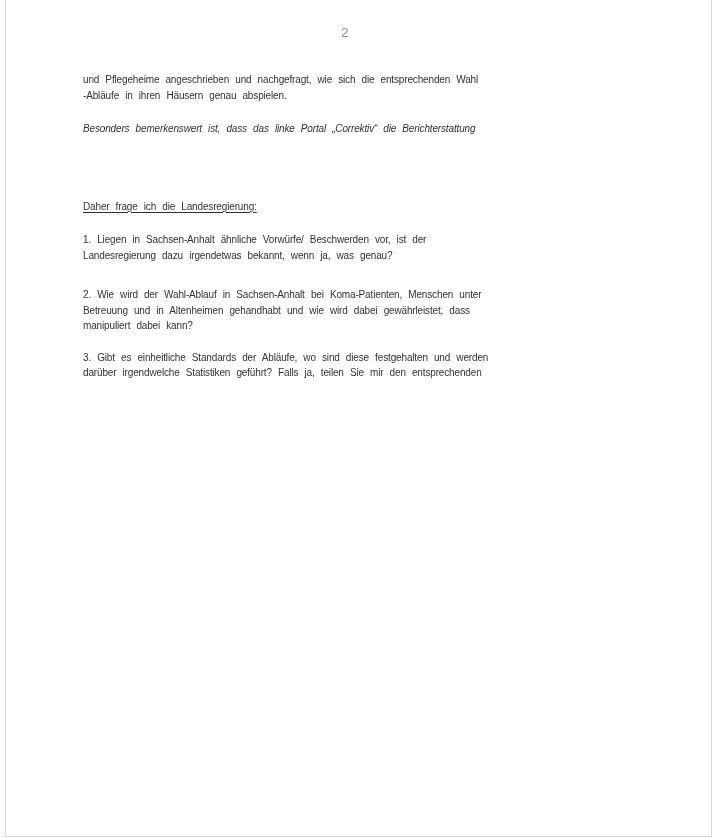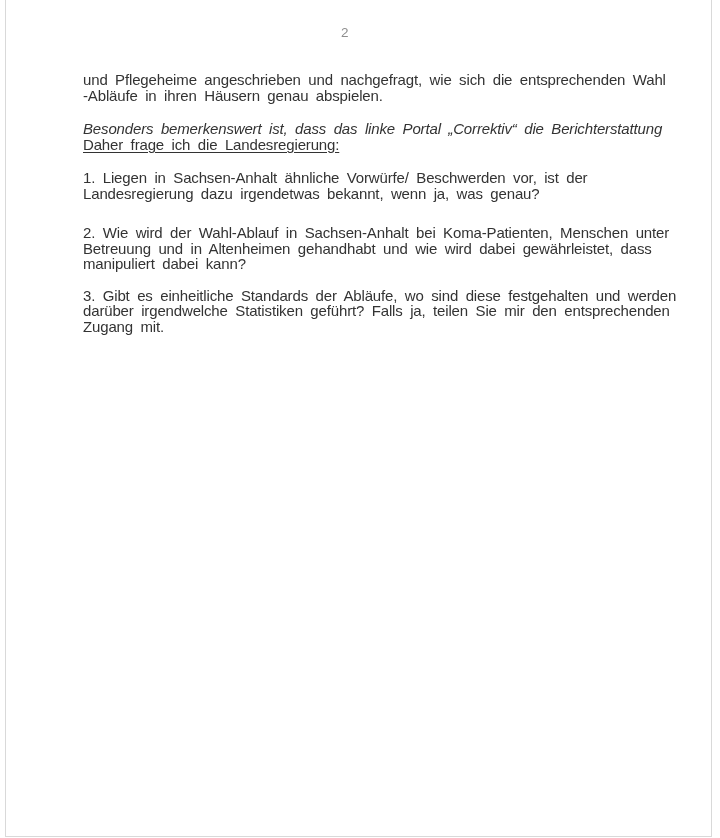--- a/index.html
+++ b/index.html
@@ -32,30 +32,30 @@
     font-size: 13.5px;
     color: var(--page-number-color, #8e8e8e);
     letter-spacing: 0.5px;
   }
   .doc-body {
     position: absolute;
     top: 72px;
     left: 77px; 
     width: 570px;
     color: var(--text-color, #333333);
-    font-size: 15px;
+    font-size: 10px;
     line-height: 15.5px;
     letter-spacing: -0.15px;
     word-spacing: 3.5px;
   }
   .block { margin: 0; }
   .block .line { white-space: nowrap; }
   
   [data-name="paragraph-2"]   { margin-top: 18px; font-style: italic; }
-  [data-name="question-intro"]{ }
+  [data-name="question-intro"]{ margin-top: 62px; }
   [data-name="question-1"]    { margin-top: 18px; }
   [data-name="question-2"]    { margin-top: 24px; }
   [data-name="question-3"]    { margin-top: 16px; }
   .heading-underlined .line {
     text-decoration: underline;
     text-decoration-thickness: 1px;
     text-underline-offset: 2px;
   }
 </style>
 </head>
@@ -79,16 +79,15 @@
         <div class="line" data-name="text-line">Landesregierung dazu irgendetwas bekannt, wenn ja, was genau?</div>
       </div>
       <div class="block body" data-name="question-2">
         <div class="line" data-name="text-line">2. Wie wird der Wahl-Ablauf in Sachsen-Anhalt bei Koma-Patienten, Menschen unter</div>
         <div class="line" data-name="text-line">Betreuung und in Altenheimen gehandhabt und wie wird dabei gewährleistet, dass</div>
         <div class="line" data-name="text-line">manipuliert dabei kann?</div>
       </div>
       <div class="block body" data-name="question-3">
         <div class="line" data-name="text-line">3. Gibt es einheitliche Standards der Abläufe, wo sind diese festgehalten und werden</div>
         <div class="line" data-name="text-line">darüber irgendwelche Statistiken geführt? Falls ja, teilen Sie mir den entsprechenden</div>
-        <div class="line" data-name="text-line">Zugang mit.</div>
       </div>
     </div>
 </div>
 
 </body></html>

